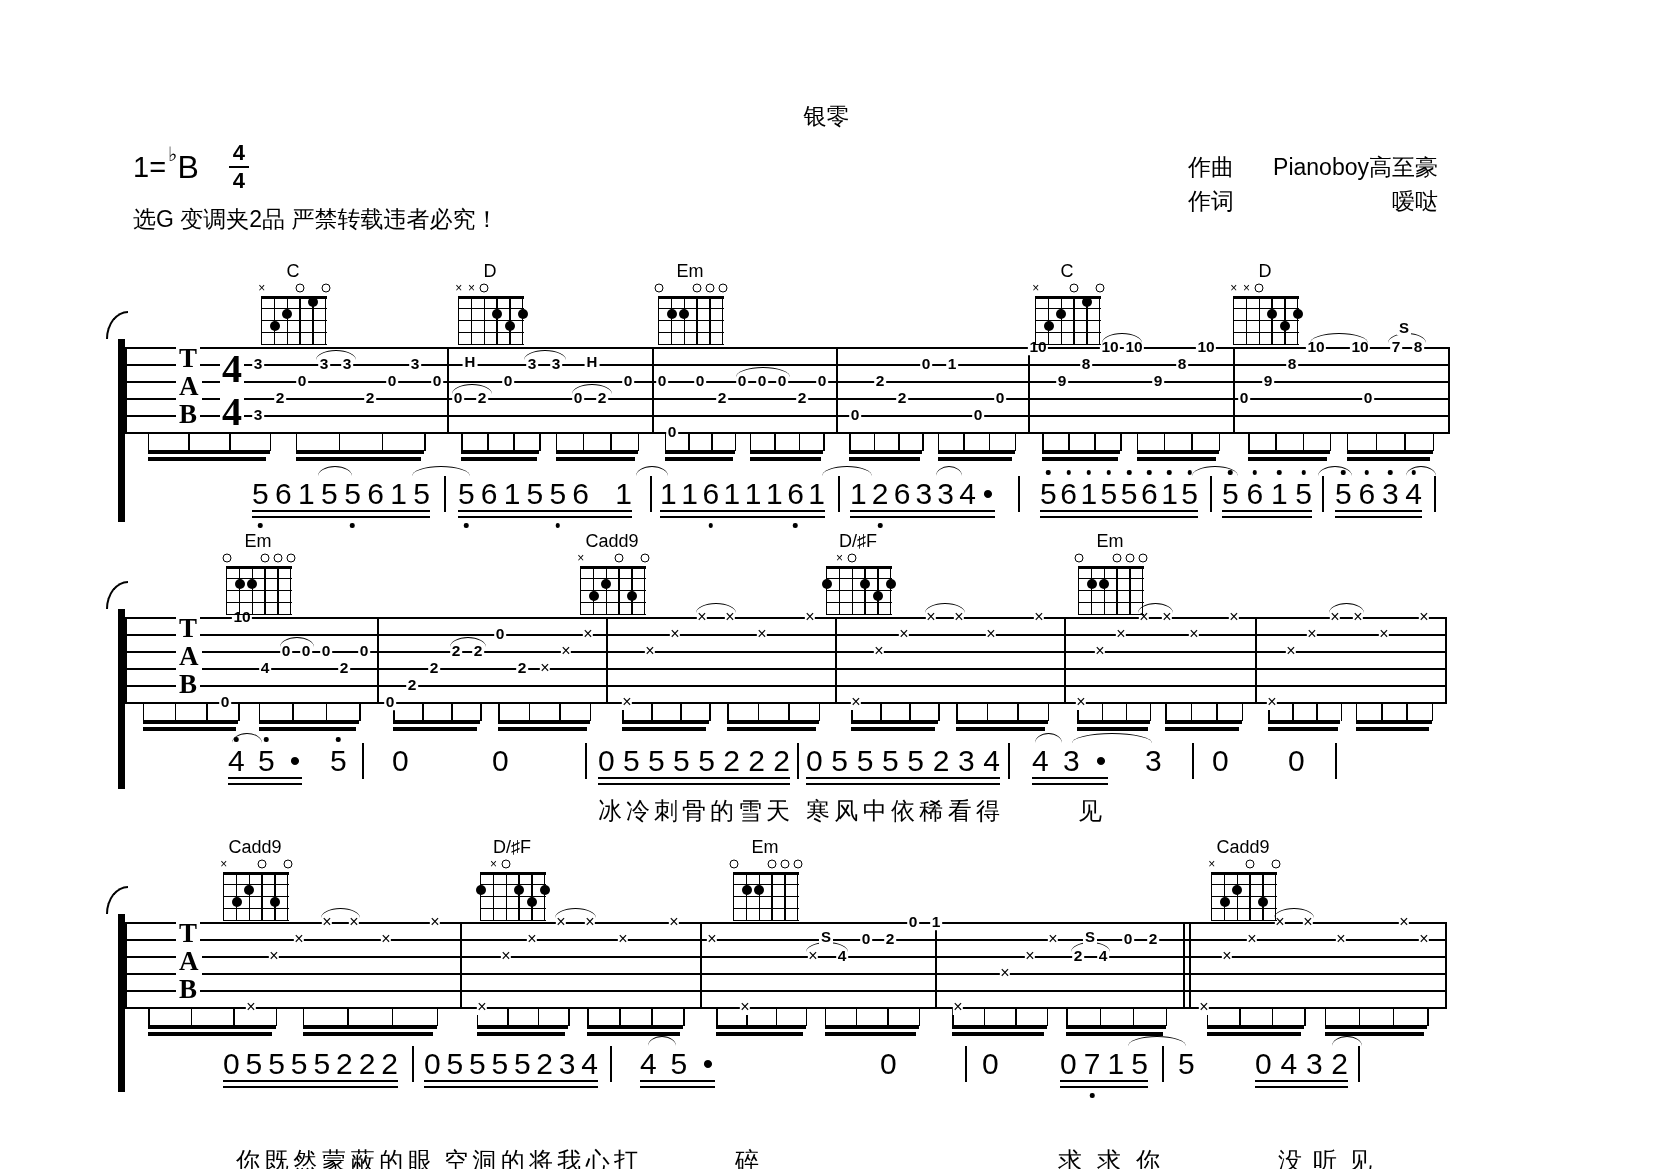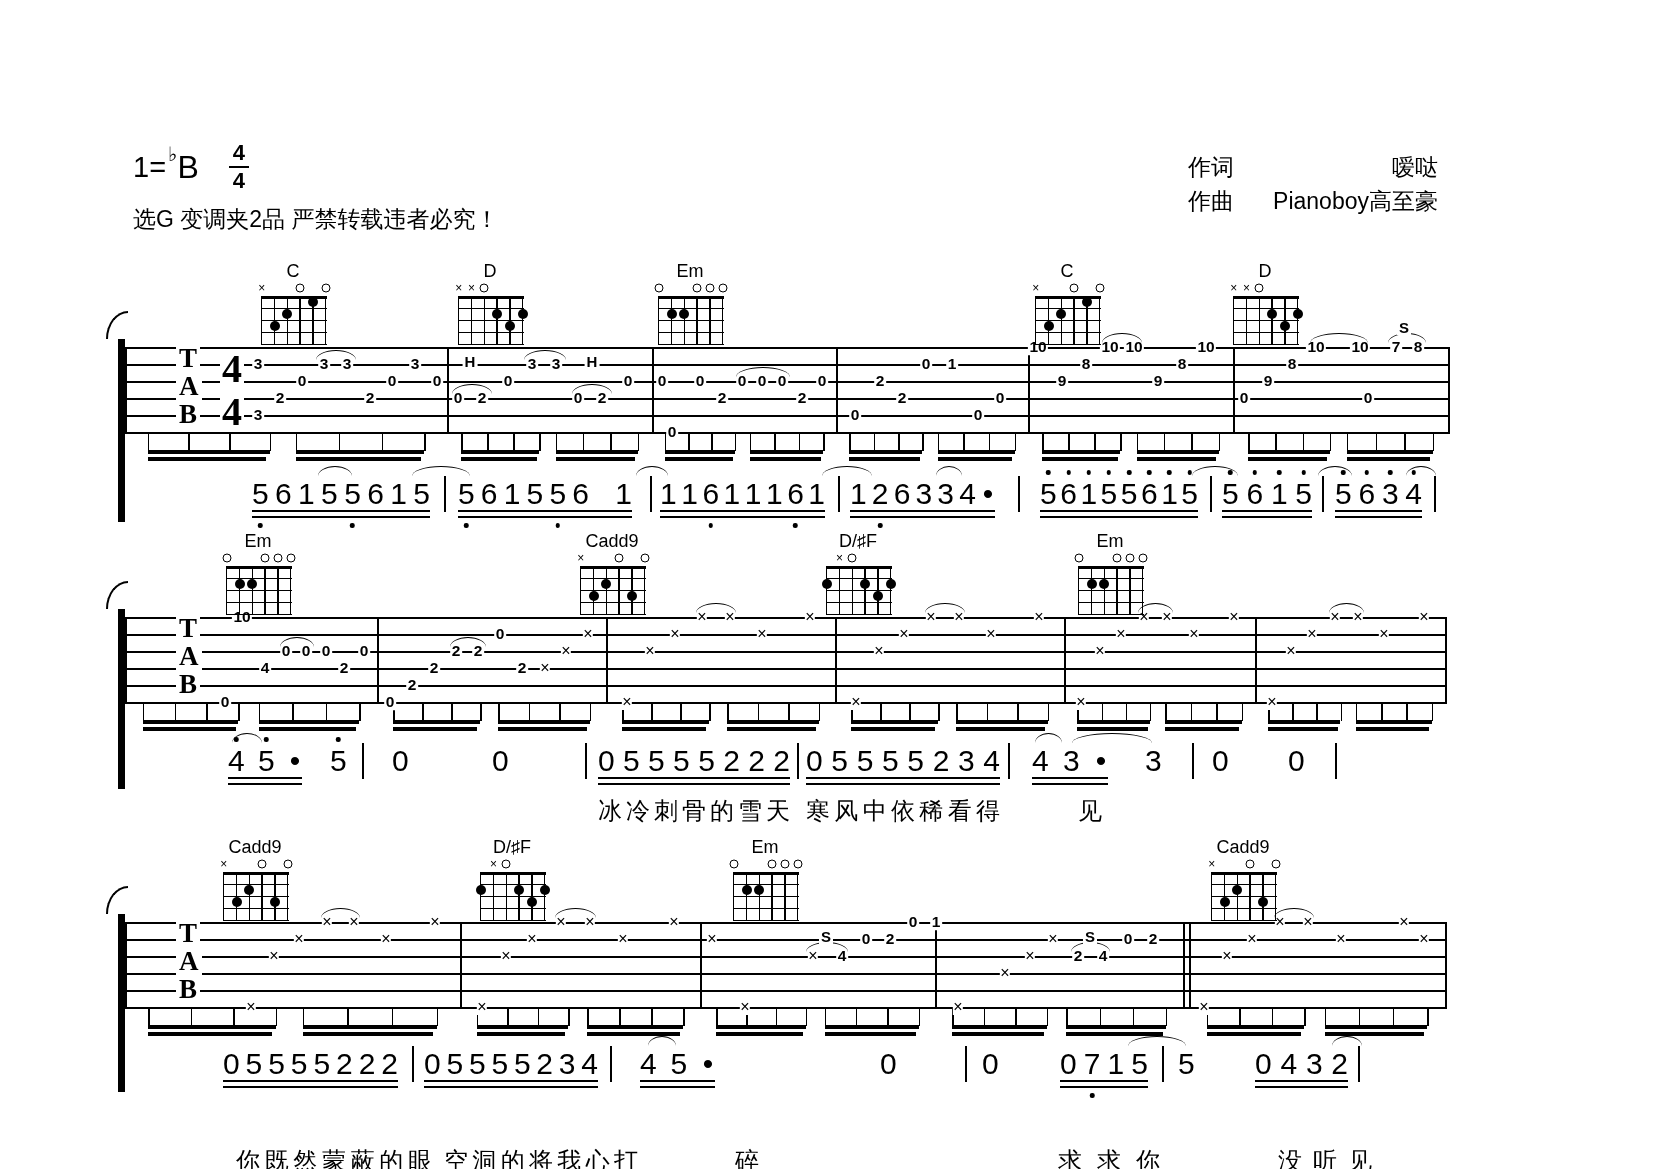--- a/index.html
+++ b/index.html
@@ -36,38 +36,39 @@
   .jchar i.above{top:-8px;}
   .jchar i.below{top:45px;}
   .hook{position:absolute;width:20px;height:26px;border-left:2.5px solid #000;border-top:2.5px solid #000;
         border-top-left-radius:100% 100%;background:transparent;}
   .lyric{position:absolute;display:flex;justify-content:space-between;font-size:24px;line-height:26px;}
 </style>
 </head>
 <body>
 
 <div class="page">
+  <div class="artist">银零</div>
   <div class="keyline">
     <span>1=</span>
       <span class="flat">♭</span>
       <span class="keyletter">B</span>
     <span class="tsig">
         <span class="tnum">4</span>
         <span class="tden">4</span>
       </span>
   </div>
   <div class="capo">选G 变调夹2品 严禁转载违者必究！</div>
   <div class="credits">
     <div class="crow">
+        <span>作曲</span>
+        <span>Pianoboy高至豪</span>
+      </div>
+    <div class="crow">
         <span>作词</span>
         <span>嗳哒</span>
-      </div>
-    <div class="crow">
-        <span>作曲</span>
-        <span>Pianoboy高至豪</span>
       </div>
   </div>
   <div id="sheet">
       <div class="brace" style="left: 118px; top: 339px; width: 6.5px; height: 183px;"></div>
       <div class="hook" style="left: 106px; top: 311px;"></div>
       <div class="hline" style="left: 125px; top: 347px; width: 1323px; height: 1.6px;"></div>
       <div class="hline" style="left: 125px; top: 364px; width: 1323px; height: 1.6px;"></div>
       <div class="hline" style="left: 125px; top: 381px; width: 1323px; height: 1.6px;"></div>
       <div class="hline" style="left: 125px; top: 398px; width: 1323px; height: 1.6px;"></div>
       <div class="hline" style="left: 125px; top: 415px; width: 1323px; height: 1.6px;"></div>

